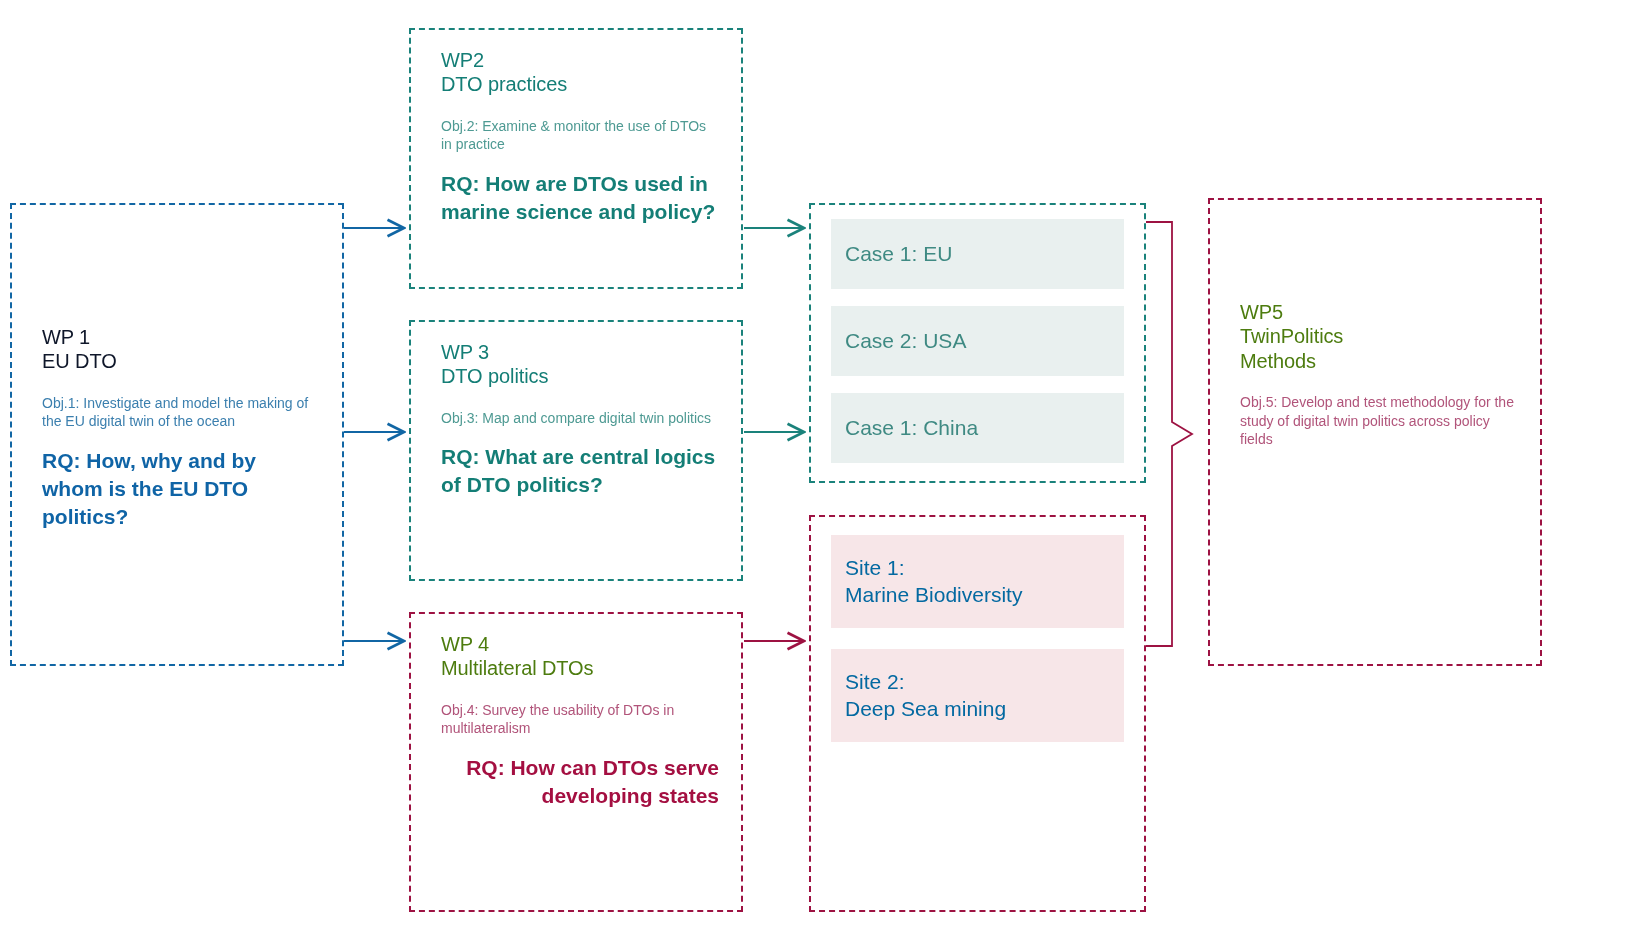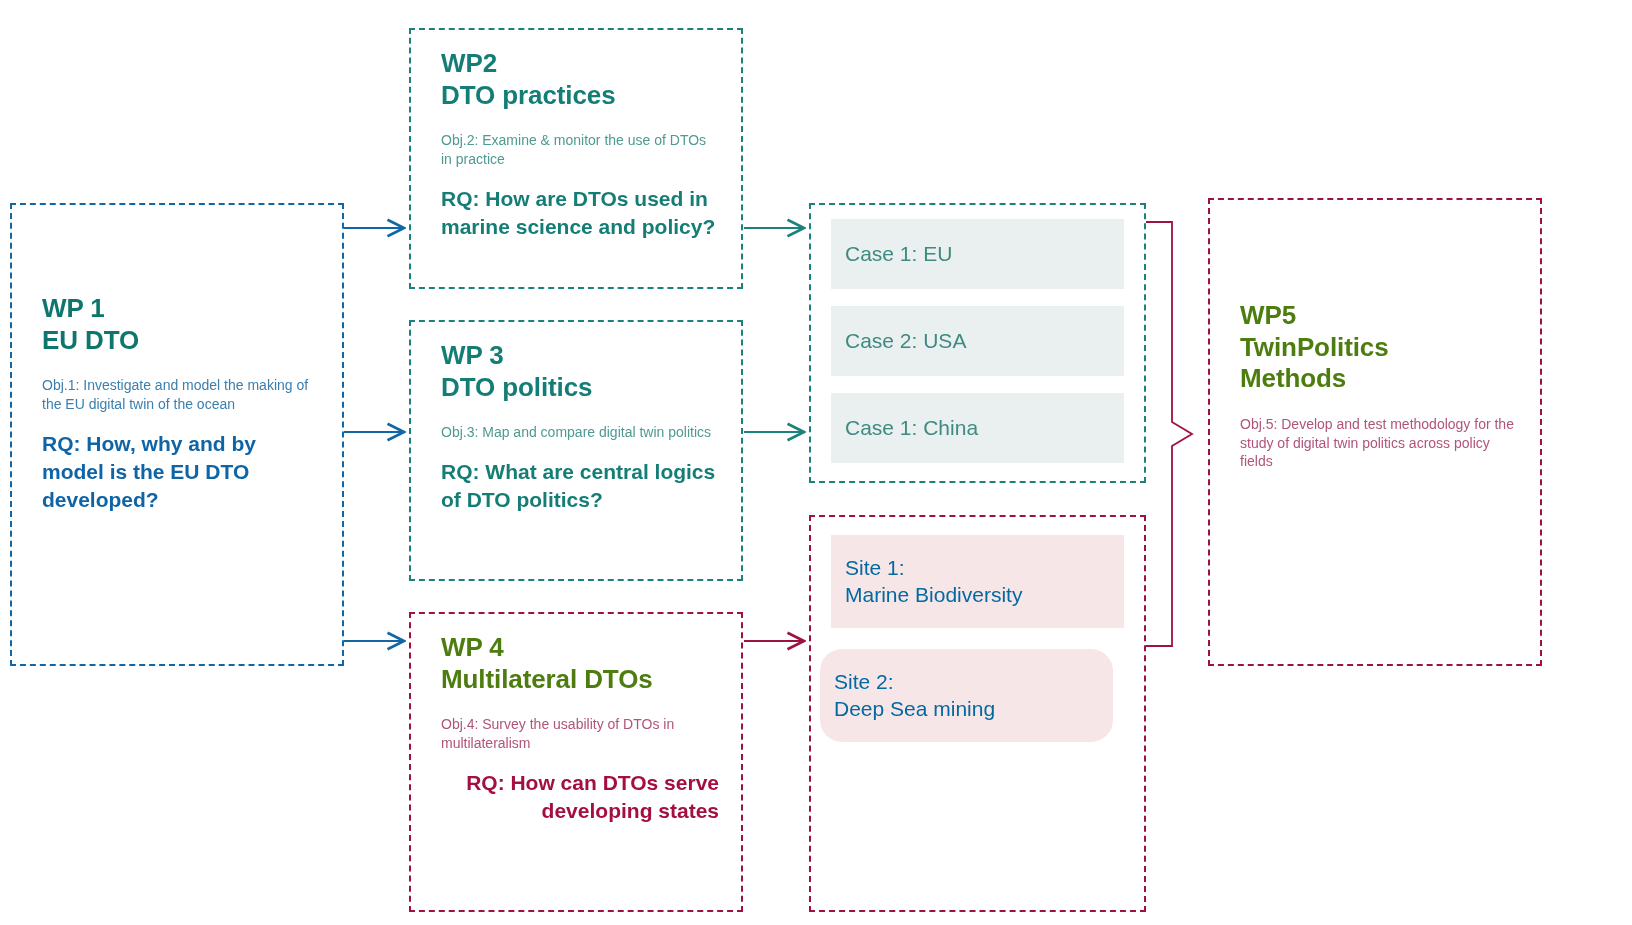--- a/index.html
+++ b/index.html
@@ -29,43 +29,43 @@
     border-width: 2.5px;
     padding: 0;
   }
   .wp-inner {
     position: absolute;
     left: 30px;
     right: 22px;
   }
 
   .wp-title {
-    font-weight: bold;
-    font-size: 26px;
+    font-weight: normal;
+    font-size: 20px;
     line-height: 1.22;
     letter-spacing: -0.1px;
     margin: 0 0 20px 0;
     white-space: pre-line;
   }
   .wp-obj {
     font-size: 14px;
     line-height: 1.33;
     margin: 0 0 16px 0;
     font-weight: normal;
   }
   .wp-rq {
     font-size: 21px;
     line-height: 1.33;
     font-weight: bold;
     margin: 0;
   }
 
   
   .theme-blue  { border-color: #1166a4; }
-  .theme-blue  .wp-title { color: #0f766e; }
+  .theme-blue  .wp-title { color: #0f172a; margin-top: 32px; }
   .theme-blue  .wp-obj   { color: #3b7fae; }
   .theme-blue  .wp-rq    { color: #0f64a6; }
 
   .theme-teal  { border-color: #1a827b; }
   .theme-teal  .wp-title { color: #147e76; }
   .theme-teal  .wp-obj   { color: #4e9a93; }
   .theme-teal  .wp-rq    { color: #147e76; }
 
   .theme-crimson { border-color: #9d1242; }
   .theme-crimson .wp-title { color: #4d7c0f; }
@@ -135,21 +135,21 @@
     <line x1="744" y1="641" x2="804" y2="641" stroke="#9d1242" stroke-width="1.8" marker-end="url(#arw-crimson)"></line>
 
     <path d="M 1146 222 L 1172 222 L 1172 422 L 1192 434 L 1172 446 L 1172 646 L 1146 646" fill="none" stroke="#9d1242" stroke-width="1.8" stroke-linejoin="miter" stroke-linecap="butt"></path>
   </svg>
 
   <div class="wp-box theme-blue" style="left:10px; top:203px; width:334px; height:463px;">
     <div class="wp-inner" style="top:88px;">
       <div class="wp-title">WP 1
 EU DTO</div>
       <div class="wp-obj">Obj.1: Investigate and model the making of the EU digital twin of the ocean</div>
-      <div class="wp-rq">RQ: How, why and by model is the EU DTO developed?</div>
+      <div class="wp-rq">RQ: How, why and by whom is the EU DTO politics?</div>
     </div>
   </div>
 
   <div class="wp-box theme-teal" style="left:409px; top:28px; width:334px; height:261px;">
     <div class="wp-inner" style="top:18px;">
       <div class="wp-title">WP2
 DTO practices</div>
       <div class="wp-obj">Obj.2: Examine &amp; monitor the use of DTOs in practice</div>
       <div class="wp-rq">RQ: How are DTOs used in marine science and policy?</div>
     </div>
@@ -183,21 +183,21 @@
     <div class="chip teal" style="left:20px; top:188px; width:293px; height:70px;">
       <span>Case 1: China</span>
     </div>
   </div>
 
   <div class="group-box crimson" style="left:809px; top:515px; width:337px; height:397px;">
     <div class="chip crimson" style="left:20px; top:18px; width:293px; height:93px;">
       <span>Site 1:
 Marine Biodiversity</span>
     </div>
-    <div class="chip crimson" style="left:9px; top:132px; width:293px; height:93px;border-radius:22px;">
+    <div class="chip crimson" style="left:20px; top:132px; width:293px; height:93px;">
       <span>Site 2:
 Deep Sea mining</span>
     </div>
   </div>
 
   <div class="wp-box theme-crimson" style="left:1208px; top:198px; width:334px; height:468px;">
     <div class="wp-inner" style="top:100px;">
       <div class="wp-title">WP5
 TwinPolitics
 Methods</div>

